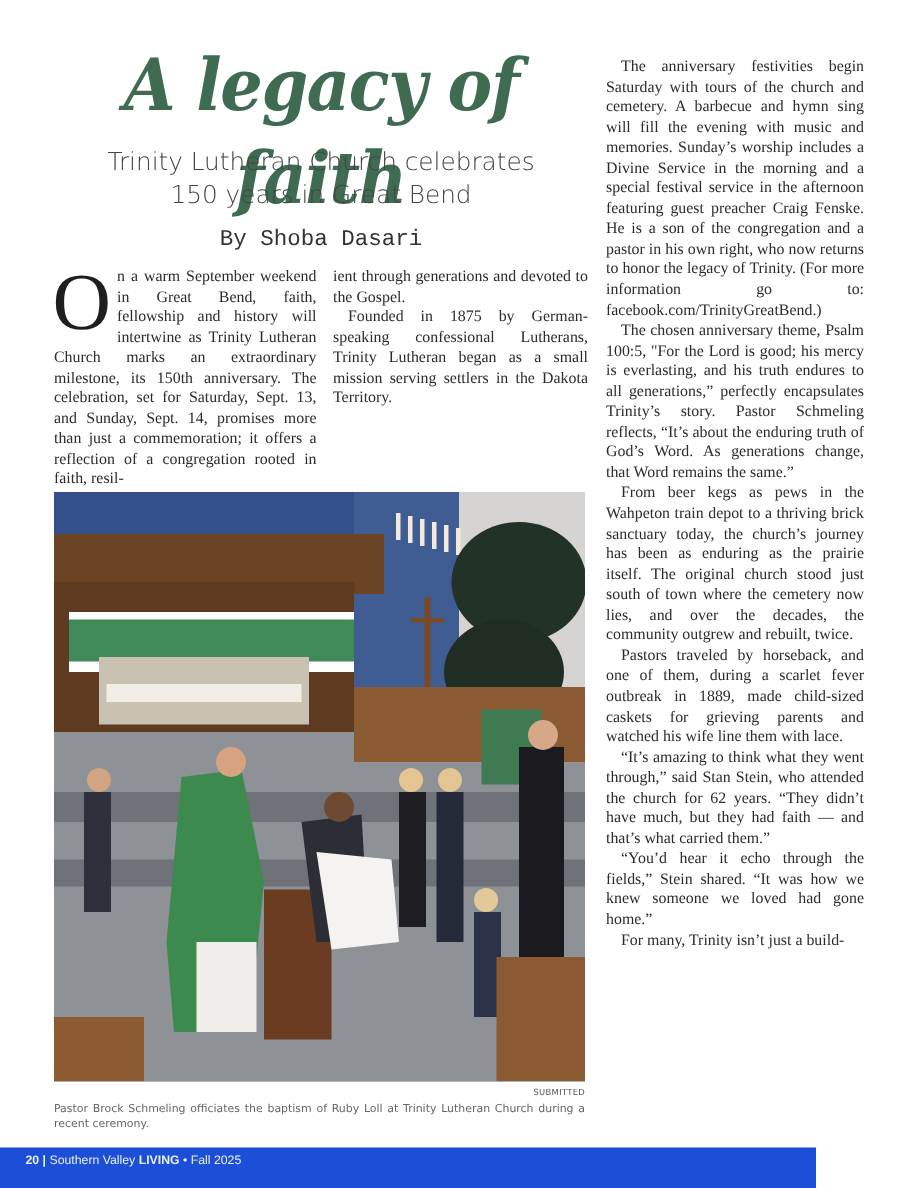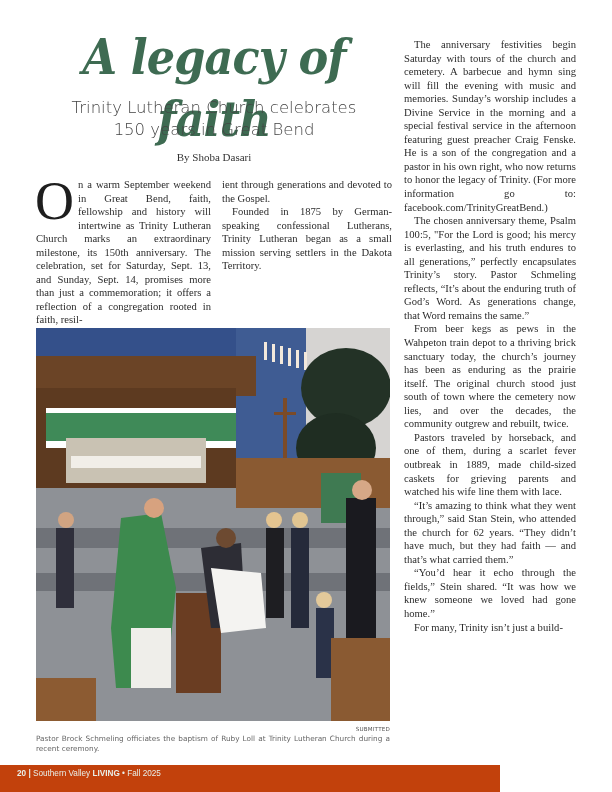--- a/index.html
+++ b/index.html
@@ -13,21 +13,21 @@
     letter-spacing: -1px; font-style: italic;
     transform: scaleX(0.93); transform-origin: center;
   }
   .subtitle {
     position: absolute; left: 36px; top: 97px; width: 356px; text-align: center;
     font-family: "DejaVu Sans", "Liberation Sans", sans-serif; font-weight: 300;
     font-size: 16.5px; line-height: 22px; color: #444;
   }
   .byline {
     position: absolute; left: 36px; top: 151px; width: 356px; text-align: center;
-    font-family: Liberation Serif, serif; font-size: 11px; color: #333;
+    font-family: Liberation Mono, monospace; font-size: 15px; color: #333;
   }
 
   .col {
     position: absolute; font-size: 10.6px; line-height: 13.55px; text-align: justify;
     color: #2b2b2b; hyphens: manual;
   }
   .col p { text-indent: 10px; }
   .col p.noindent { text-indent: 0; }
   .col1 { left: 36px; top: 178px; width: 175px; }
   .col2 { left: 222px; top: 178px; width: 170px; }
@@ -48,21 +48,21 @@
     position: absolute; left: 36px; top: 726px; width: 354px; text-align: right;
     font-family: "DejaVu Sans", "Liberation Sans", sans-serif; font-size: 5.6px; color: #555;
     letter-spacing: 0.2px;
   }
   .caption {
     position: absolute; left: 36px; top: 734px; width: 354px; text-align: justify;
     font-family: "DejaVu Sans", "Liberation Sans", sans-serif; font-size: 7.3px; line-height: 10px; color: #666;
   }
 
   .footer {
-    position: absolute; left: 0; top: 765px; width: 500px; height: 27px; background: #c2410c;
+    position: absolute; left: 0; top: 765px; width: 544px; height: 27px; background: #1d4ed8;
   }
   .footer-text {
     position: absolute; left: 17px; top: 4px;
     font-family: "Liberation Sans", "DejaVu Sans", sans-serif; font-size: 8.2px; color: #e8efe9;
   }
   .footer-text b { font-weight: bold; }
 </style>
 </head>
 <body>
 

